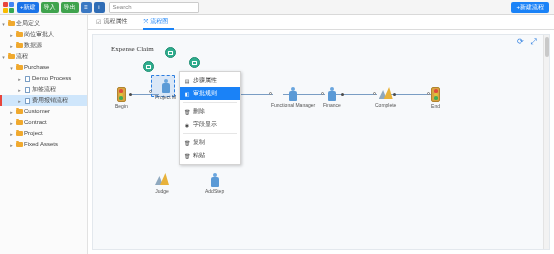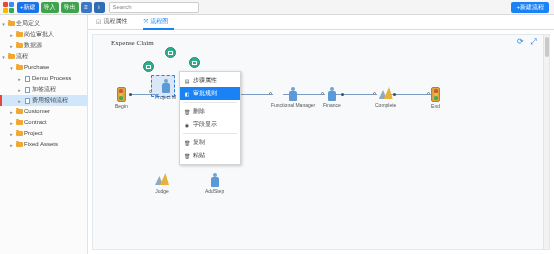--- a/index.html
+++ b/index.html
@@ -85,21 +85,21 @@
     background: #f7f9fb; border: 1px solid #e3e8ed; overflow: hidden;
   }
   .canvas-tools { position: absolute; top: 3px; right: 12px; display: flex; gap: 7px; z-index: 6; }
   .ctool { color: #2b7de0; font-size: 8px; cursor: pointer; line-height: 1; }
   .vscroll {
     position: absolute; top: 0; right: 0; width: 6px; height: 100%;
     background: #f2f2f2; border-left: 1px solid #e3e3e3; cursor: pointer;
   }
   .vthumb { position: absolute; top: 2px; left: 1px; width: 4px; height: 20px; background: #c9c9c9; border-radius: 2px; }
 
-  .diag-title { position: absolute; left: 18px; top: 4px; font-size: 7px; color: #3a3a3a; font-family: "Liberation Serif", serif; }
+  .diag-title { position: absolute; left: 18px; top: 10px; font-size: 7px; color: #3a3a3a; font-family: "Liberation Serif", serif; }
 
   
   .fnode { position: absolute; display: flex; flex-direction: column; align-items: center; cursor: pointer; }
   .fnode .cap { font-size: 5px; color: #555; margin-top: 1px; white-space: nowrap; }
   .person { width: 10px; height: 14px; position: relative; }
   .person .head { position: absolute; left: 3px; top: 0; width: 4px; height: 4px; border-radius: 50%; background: #6aa6de; }
   .person .body2 { position: absolute; left: 1px; top: 4px; width: 8px; height: 10px; border-radius: 2px 2px 1px 1px; background: #5b9ad6; }
   .light { width: 9px; height: 15px; background: #d9a441; border: 1px solid #b0842f; border-radius: 2px; display: flex; flex-direction: column; align-items: center; justify-content: space-around; padding: 1px 0; }
   .light i { width: 4px; height: 4px; border-radius: 50%; display: block; }
   .judge { width: 14px; height: 14px; position: relative; }

